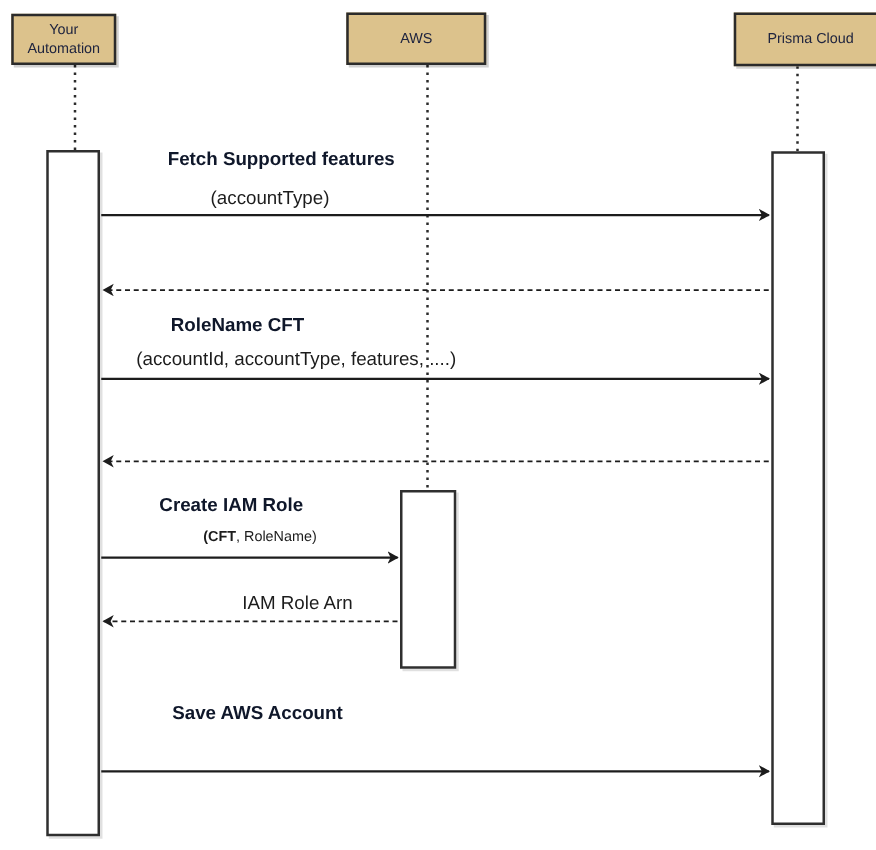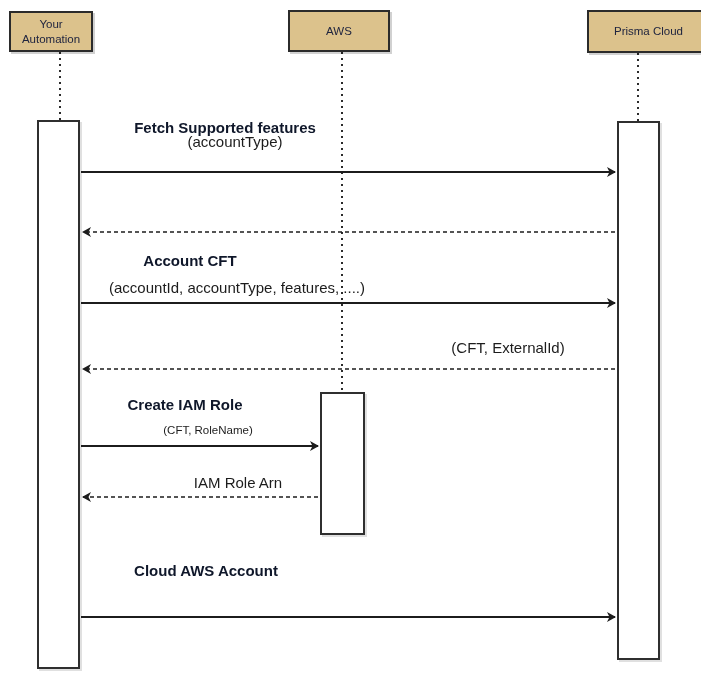--- a/index.html
+++ b/index.html
@@ -40,21 +40,21 @@
   .msg-label {
     position:absolute;
     z-index: 3;
     transform: translateX(-50%);
     white-space: nowrap;
     color:#0f172a;
   }
   .msg-title  { font-weight:700; font-size:15px; }
   .msg-params { font-weight:400; font-size:15px; color:#1c1c1c; }
   .msg-params-small { font-size:11.5px; color:#1c1c1c; }
-  .msg-params-small b { font-weight:400; }
+  .msg-params-small b { font-weight:700; }
 </style>
 </head>
 <body>
 
 <div id="diagram">
 
   <svg class="layer" id="lifelines">
     <line x1="60" y1="52" x2="60" y2="121" stroke="#2b2b2b" stroke-width="2" stroke-dasharray="2 4"></line>
     <line x1="342" y1="52" x2="342" y2="393" stroke="#2b2b2b" stroke-width="2" stroke-dasharray="2 4"></line>
     <line x1="638" y1="53" x2="638" y2="122" stroke="#2b2b2b" stroke-width="2" stroke-dasharray="2 4"></line>
@@ -73,33 +73,32 @@
     <line x1="81" y1="172" x2="615" y2="172" stroke="#1c1c1c" stroke-width="1.8" marker-end="url(#head)"></line>
     <line x1="615" y1="232" x2="83" y2="232" stroke="#1c1c1c" stroke-width="1.4" stroke-dasharray="4 3" marker-end="url(#head)"></line>
     <line x1="81" y1="303" x2="615" y2="303" stroke="#1c1c1c" stroke-width="1.8" marker-end="url(#head)"></line>
     <line x1="615" y1="369" x2="83" y2="369" stroke="#1c1c1c" stroke-width="1.4" stroke-dasharray="4 3" marker-end="url(#head)"></line>
     <line x1="81" y1="446" x2="318" y2="446" stroke="#1c1c1c" stroke-width="1.8" marker-end="url(#head)"></line>
     <line x1="318" y1="497" x2="83" y2="497" stroke="#1c1c1c" stroke-width="1.4" stroke-dasharray="4 3" marker-end="url(#head)"></line>
     <line x1="81" y1="617" x2="615" y2="617" stroke="#1c1c1c" stroke-width="1.8" marker-end="url(#head)"></line>
   </svg>
 
   <div class="msg-label msg-title" style="left:225px; top:119px;">Fetch Supported features</div>
-  <div class="msg-label msg-params" style="left:216px; top:133px;margin-left:19px;">(accountType)</div>
+  <div class="msg-label msg-params" style="left:216px; top:150px;">(accountType)</div>
 
 
-  <div class="msg-label msg-title" style="left:190px; top:252px;">Account CFT</div>
+  <div class="msg-label msg-title" style="left:190px; top:252px;">RoleName CFT</div>
   <div class="msg-label msg-params" style="left:237px; top:279px;">(accountId, accountType, features, ....)</div>
 
-  <div class="msg-label msg-params" style="left:508px; top:339px;">(CFT, ExternalId)</div>
 
   <div class="msg-label msg-title" style="left:185px; top:396px;">Create IAM Role</div>
   <div class="msg-label msg-params-small" style="left:208px; top:424px;"><b>(CFT</b><span>, RoleName)</span></div>
 
   <div class="msg-label msg-params" style="left:238px; top:474px;">IAM Role Arn</div>
 
-  <div class="msg-label msg-title" style="left:206px; top:562px;">Cloud AWS Account</div>
+  <div class="msg-label msg-title" style="left:206px; top:562px;">Save AWS Account</div>
 
   <div class="actor-box" style="left:9px; top:11px; width:84px; height:41px;">Your
 Automation</div>
-  <div class="actor-box" style="left:288px; top:10px; width:102px; height:42px;">AWS</div>
+  <div class="actor-box" style="left:277px; top:10px; width:112px; height:42px;">AWS</div>
   <div class="actor-box" style="left:587px; top:10px; width:123px; height:43px;">Prisma Cloud</div>
 
 </div>
 
 </body></html>

